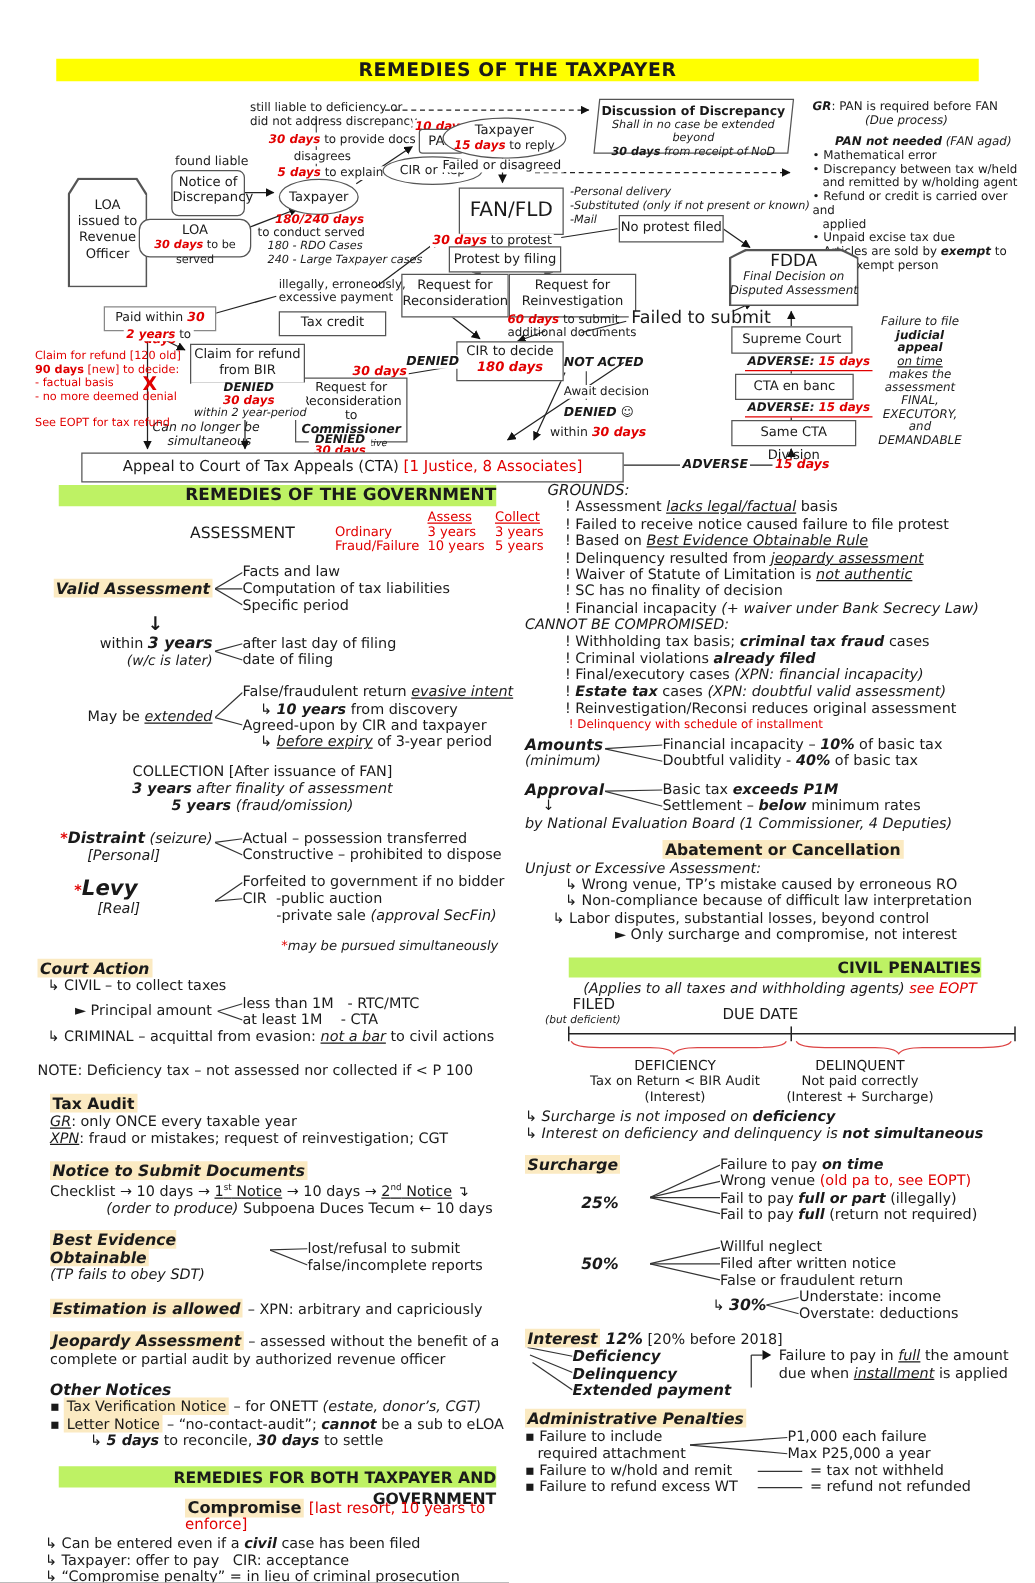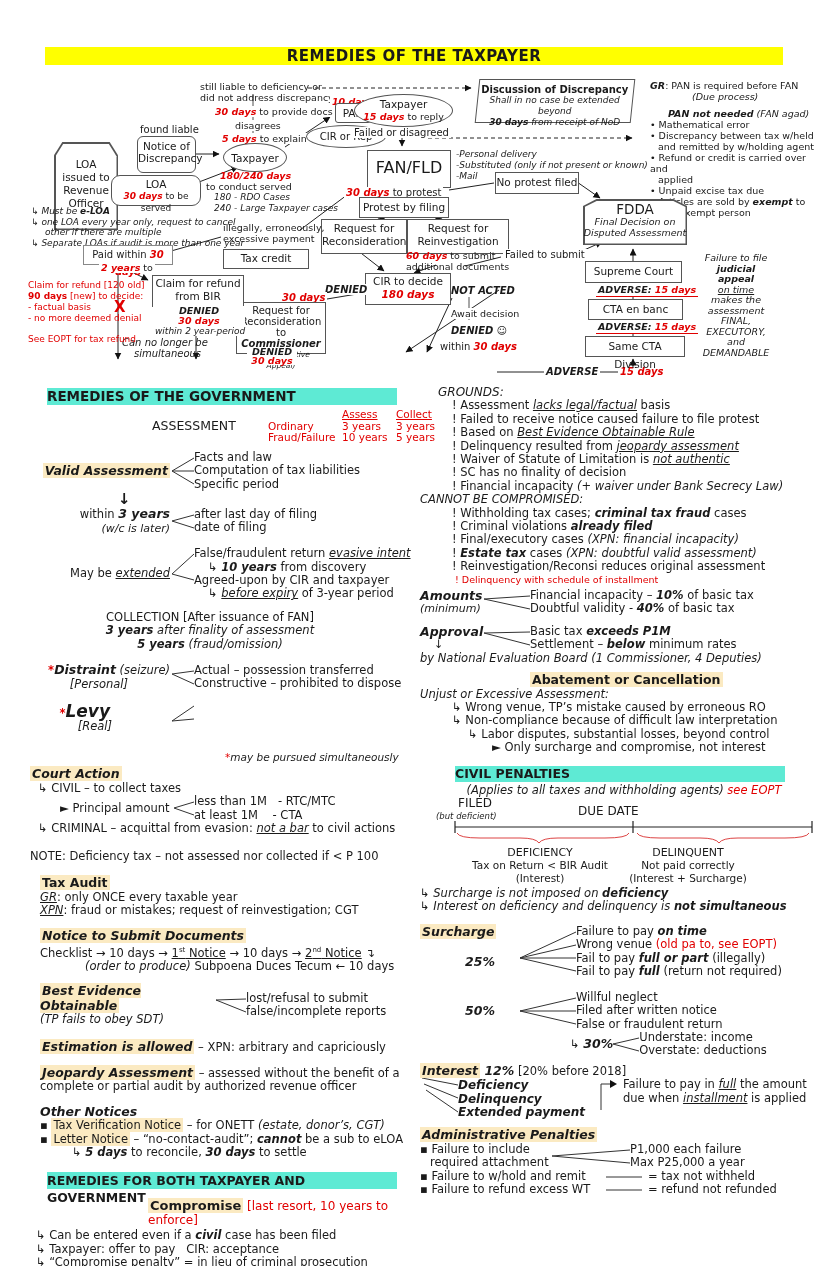--- a/index.html
+++ b/index.html
@@ -16,21 +16,21 @@
   .oval{position:absolute;border:1.3px solid #555;border-radius:50%;background:#fff;display:flex;flex-direction:column;align-items:center;justify-content:center;z-index:2}
   .badge{position:absolute;z-index:2}
   .badge .bg{position:absolute;inset:0;background:#555;clip-path:polygon(13% 0,87% 0,100% 15%,100% 100%,0 100%,0 15%)}
   .badge .inbg{position:absolute;inset:1.5px;background:#fff;clip-path:polygon(13% 0,87% 0,100% 15%,100% 100%,0 100%,0 15%)}
   .badge .ct{position:relative;z-index:1;text-align:center}
   .disc{position:absolute;border:1.3px solid #555;background:#fff;transform:skewX(-6deg);z-index:2}
   .disc .un{transform:skewX(6deg);text-align:center}
   
   .colL{position:absolute;left:30px;top:388px;width:402px;font-size:11.5px;line-height:13.4px;z-index:2}
   .colR{position:absolute;left:420px;top:386px;width:408px;font-size:11.5px;line-height:13.4px;z-index:2}
-  .ybar{background:#5eead4;font-weight:bold;text-align:left}
+  .ybar{background:#bef264;font-weight:bold;text-align:right}
   .br{display:flex;align-items:center}
   .bl{flex:none}
   .bs{flex:none}
   .bs line{stroke:#333;stroke-width:1}
   .items div{white-space:nowrap}
   .lab140{width:140px;text-align:right;padding-right:2px}
   sup{font-size:7px}
   .tl{position:relative;height:74px}
   .tl .abs{position:absolute}
 </style>
@@ -95,26 +95,20 @@
   </div>
   <div class="fl" style="left:140px;top:124px">found liable</div>
   <div class="box" style="left:137px;top:136px;width:57px;height:32px;border-radius:6px;font-size:10.5px;line-height:12px;padding-top:3px">
     <div>Notice of</div>
     <div>Discrepancy</div>
   </div>
   <div class="box" style="left:111px;top:175px;width:88px;height:27px;border-radius:9px;font-size:10.5px;line-height:12px;padding-top:2px">
     <div>LOA</div>
     <div style="font-size:9px"><span class="r bi">30 days</span><span> to be served</span></div>
   </div>
-  <div class="fl i" style="left:31px;top:206px;font-size:9px;line-height:10.5px">
-    <div><span>↳ Must be </span><span class="b">e-LOA</span></div>
-    <div>↳ one LOA every year only, request to cancel</div>
-    <div style="margin-left:14px">other if there are multiple</div>
-    <div>↳ Separate LOAs if audit is more than one year</div>
-  </div>
 
   <div class="fl" style="left:200px;top:82px;width:110px;text-align:center;font-size:9.5px;line-height:10.5px">
     <div>still liable to deficiency or</div>
     <div>did not address discrepancy</div>
   </div>
   <div class="fl wbg" style="left:213px;top:106px;font-size:9.5px"><span class="r bi">30 days</span><span> to provide docs</span></div>
   <div class="fl wbg" style="left:233px;top:120px;font-size:9.5px">disagrees</div>
   <div class="fl wbg" style="left:220px;top:133px;font-size:9.5px"><span class="r bi">5 days</span><span> to explain</span></div>
   <div class="oval" style="left:223px;top:143px;width:62px;height:27px;font-size:10.5px">
       <div>Taxpayer</div>
@@ -188,21 +182,21 @@
     <div>Reinvestigation</div>
   </div>
   <div class="fl" style="left:406px;top:251px;font-size:9.5px;line-height:10.5px">
     <div><span class="r bi">60 days</span><span> to submit</span></div>
     <div>additional documents</div>
   </div>
   <div class="box" style="left:365px;top:273px;width:84px;height:29px;font-size:10.5px;line-height:13px;padding-top:1px">
     <div>CIR to decide</div>
     <div class="r bi">180 days</div>
   </div>
-  <div class="fl wbg" style="left:503px;top:249px;font-size:10px">Failed to submit</div>
+  <div class="fl wbg" style="left:503px;top:249px;font-size:14px">Failed to submit</div>
   <div class="fl bi" style="left:451px;top:285px;font-size:10px">NOT ACTED</div>
   <div class="fl wbg" style="left:449px;top:308px;font-size:9.5px">Await decision</div>
   <div class="fl" style="left:451px;top:325px;font-size:10px"><span class="bi">DENIED</span><span> ☺</span></div>
   <div class="fl wbg" style="left:438px;top:341px;font-size:10px"><span>within </span><span class="r bi">30 days</span></div>
   <div class="fl bi wbg" style="left:323px;top:284px;font-size:10px">DENIED</div>
   <div class="fl r bi wbg" style="left:280px;top:292px;font-size:10px">30 days</div>
 
   <div class="box" style="left:236px;top:302px;width:88px;height:48px;font-size:10px;line-height:11px;padding-top:2px">
     <div>Request for</div>
     <div>Reconsideration</div>
@@ -236,20 +230,21 @@
     <div>- no more deemed denial</div>
     <div style="margin-top:10px">See EOPT for tax refund</div>
   </div>
   <div class="fl r b" style="left:114px;top:302px;font-size:15px">X</div>
   <div class="box" style="left:223px;top:249px;width:84px;height:18px;font-size:10.5px;line-height:17px">Tax credit</div>
   <div class="fl" style="left:223px;top:223px;width:84px;text-align:center;font-size:9.5px;line-height:10.5px">
     <div>illegally, erroneously,</div>
     <div>excessive payment</div>
   </div>
 
+  <div class="box" style="left:65px;top:362px;width:432px;height:22px;font-size:12px;line-height:21px"><span>Appeal to Court of Tax Appeals (CTA) </span><span class="r">[1 Justice, 8 Associates]</span></div>
   <div class="fl bi wbg" style="left:544px;top:366px;font-size:10px">ADVERSE</div>
   <div class="fl r bi wbg" style="left:618px;top:366px;font-size:10px">15 days</div>
 
   <div class="box" style="left:585px;top:336px;width:98px;height:19px;font-size:10.5px;line-height:18px">Same CTA Division</div>
   <div class="fl wbg" style="left:596px;top:321px;font-size:9.5px;border-bottom:1px solid #e10000;padding-bottom:1px"><span class="bi">ADVERSE:</span><span class="r bi"> 15 days</span></div>
   <div class="box" style="left:588px;top:299px;width:93px;height:19px;font-size:10.5px;line-height:18px">CTA en banc</div>
   <div class="fl wbg" style="left:596px;top:284px;font-size:9.5px;border-bottom:1px solid #e10000;padding-bottom:1px"><span class="bi">ADVERSE:</span><span class="r bi"> 15 days</span></div>
   <div class="box" style="left:585px;top:261px;width:95px;height:20px;font-size:10.5px;line-height:19px">Supreme Court</div>
 
   <div class="fl i" style="left:692px;top:253px;width:88px;text-align:center;font-size:9.5px;line-height:10.5px">
@@ -351,20 +346,25 @@
 
     <div class="br" style="margin-top:8px">
       <div class="bl lab140">
         <div style="padding-right:60px"><span class="r b">*</span><span class="bi" style="font-size:17px">Levy</span></div>
         <div class="i" style="padding-right:58px">[Real]</div>
       </div>
       <svg class="bs" width="22" height="40">
           <line x1="0" y1="22" x2="22" y2="7"></line>
           <line x1="0" y1="22" x2="22" y2="20"></line>
         </svg>
+      <div class="items">
+        <div>Forfeited to government if no bidder</div>
+        <div>CIR&nbsp;&nbsp;-public auction</div>
+        <div style="margin-left:27px"><span>-private sale </span><span class="i">(approval SecFin)</span></div>
+      </div>
     </div>
 
     <div class="i" style="margin-top:12px;margin-left:195px;font-size:10.5px"><span class="r">*</span><span>may be pursued simultaneously</span></div>
 
     <div style="margin-top:3px"><span class="hl bi" style="font-size:12.5px">Court Action</span></div>
     <div style="margin-left:8px">↳ CIVIL – to collect taxes</div>
     <div class="br" style="margin-left:30px">
       <div class="bl" style="width:114px">► Principal amount</div>
       <svg class="bs" width="20" height="27">
           <line x1="0" y1="13" x2="20" y2="7"></line>
@@ -423,21 +423,21 @@
   <div class="colR">
     <div class="i" style="margin-left:18px;font-size:12px">GROUNDS:</div>
     <div style="margin-left:32px"><span>! Assessment </span><span class="i u">lacks legal/factual</span><span> basis</span></div>
     <div style="margin-left:32px">! Failed to receive notice caused failure to file protest</div>
     <div style="margin-left:32px"><span>! Based on </span><span class="i u">Best Evidence Obtainable Rule</span></div>
     <div style="margin-left:32px"><span>! Delinquency resulted from </span><span class="i u">jeopardy assessment</span></div>
     <div style="margin-left:32px"><span>! Waiver of Statute of Limitation is </span><span class="i u">not authentic</span></div>
     <div style="margin-left:32px">! SC has no finality of decision</div>
     <div style="margin-left:32px"><span>! Financial incapacity </span><span class="i">(+ waiver under Bank Secrecy Law)</span></div>
     <div class="i">CANNOT BE COMPROMISED:</div>
-    <div style="margin-left:32px"><span>! Withholding tax cases; </span><span class="bi">criminal tax fraud</span><span> cases</span></div>
+    <div style="margin-left:32px"><span>! Withholding tax basis; </span><span class="bi">criminal tax fraud</span><span> cases</span></div>
     <div style="margin-left:32px"><span>! Criminal violations </span><span class="bi">already filed</span></div>
     <div style="margin-left:32px"><span>! Final/executory cases </span><span class="i">(XPN: financial incapacity)</span></div>
     <div style="margin-left:32px"><span>! </span><span class="bi">Estate tax</span><span> cases </span><span class="i">(XPN: doubtful valid assessment)</span></div>
     <div style="margin-left:32px">! Reinvestigation/Reconsi reduces original assessment</div>
     <div class="r" style="margin-left:35px;font-size:9.5px;line-height:11px">! Delinquency with schedule of installment</div>
 
     <div class="br" style="margin-top:4px">
       <div class="bl" style="width:64px">
         <div class="bi" style="font-size:12.5px">Amounts</div>
         <div class="i" style="font-size:11px">(minimum)</div>
@@ -465,21 +465,21 @@
         <div><span>Basic tax </span><span class="bi">exceeds P1M</span></div>
         <div><span>Settlement – </span><span class="bi">below</span><span> minimum rates</span></div>
       </div>
     </div>
     <div class="i">by National Evaluation Board (1 Commissioner, 4 Deputies)</div>
 
     <div style="margin-top:8px;margin-left:110px"><span class="hl b" style="font-size:12.5px">Abatement or Cancellation</span></div>
     <div class="i">Unjust or Excessive Assessment:</div>
     <div style="margin-left:32px">↳ Wrong venue, TP’s mistake caused by erroneous RO</div>
     <div style="margin-left:32px">↳ Non-compliance because of difficult law interpretation</div>
-    <div style="margin-left:48px">↳ Labor disputes, substantial losses, beyond control</div>
+    <div style="margin-left:22px">↳ Labor disputes, substantial losses, beyond control</div>
     <div style="margin-left:72px">► Only surcharge and compromise, not interest</div>
 
     <div class="ybar" style="margin:11px 43px 0 35px;height:16px;font-size:12.5px;line-height:16px">CIVIL PENALTIES</div>
     <div style="text-align:center;margin-top:2px"><span class="i">(Applies to all taxes and withholding agents)</span><span class="r i"> see EOPT</span></div>
 
     <div class="tl">
       <div class="abs" style="left:38px;top:0;font-size:12px">FILED</div>
       <div class="abs i" style="left:16px;top:13px;font-size:8.5px">(but deficient)</div>
       <div class="abs" style="left:158px;top:8px;font-size:12px">DUE DATE</div>
       <svg class="abs" style="left:0;top:24px" width="408" height="26">

